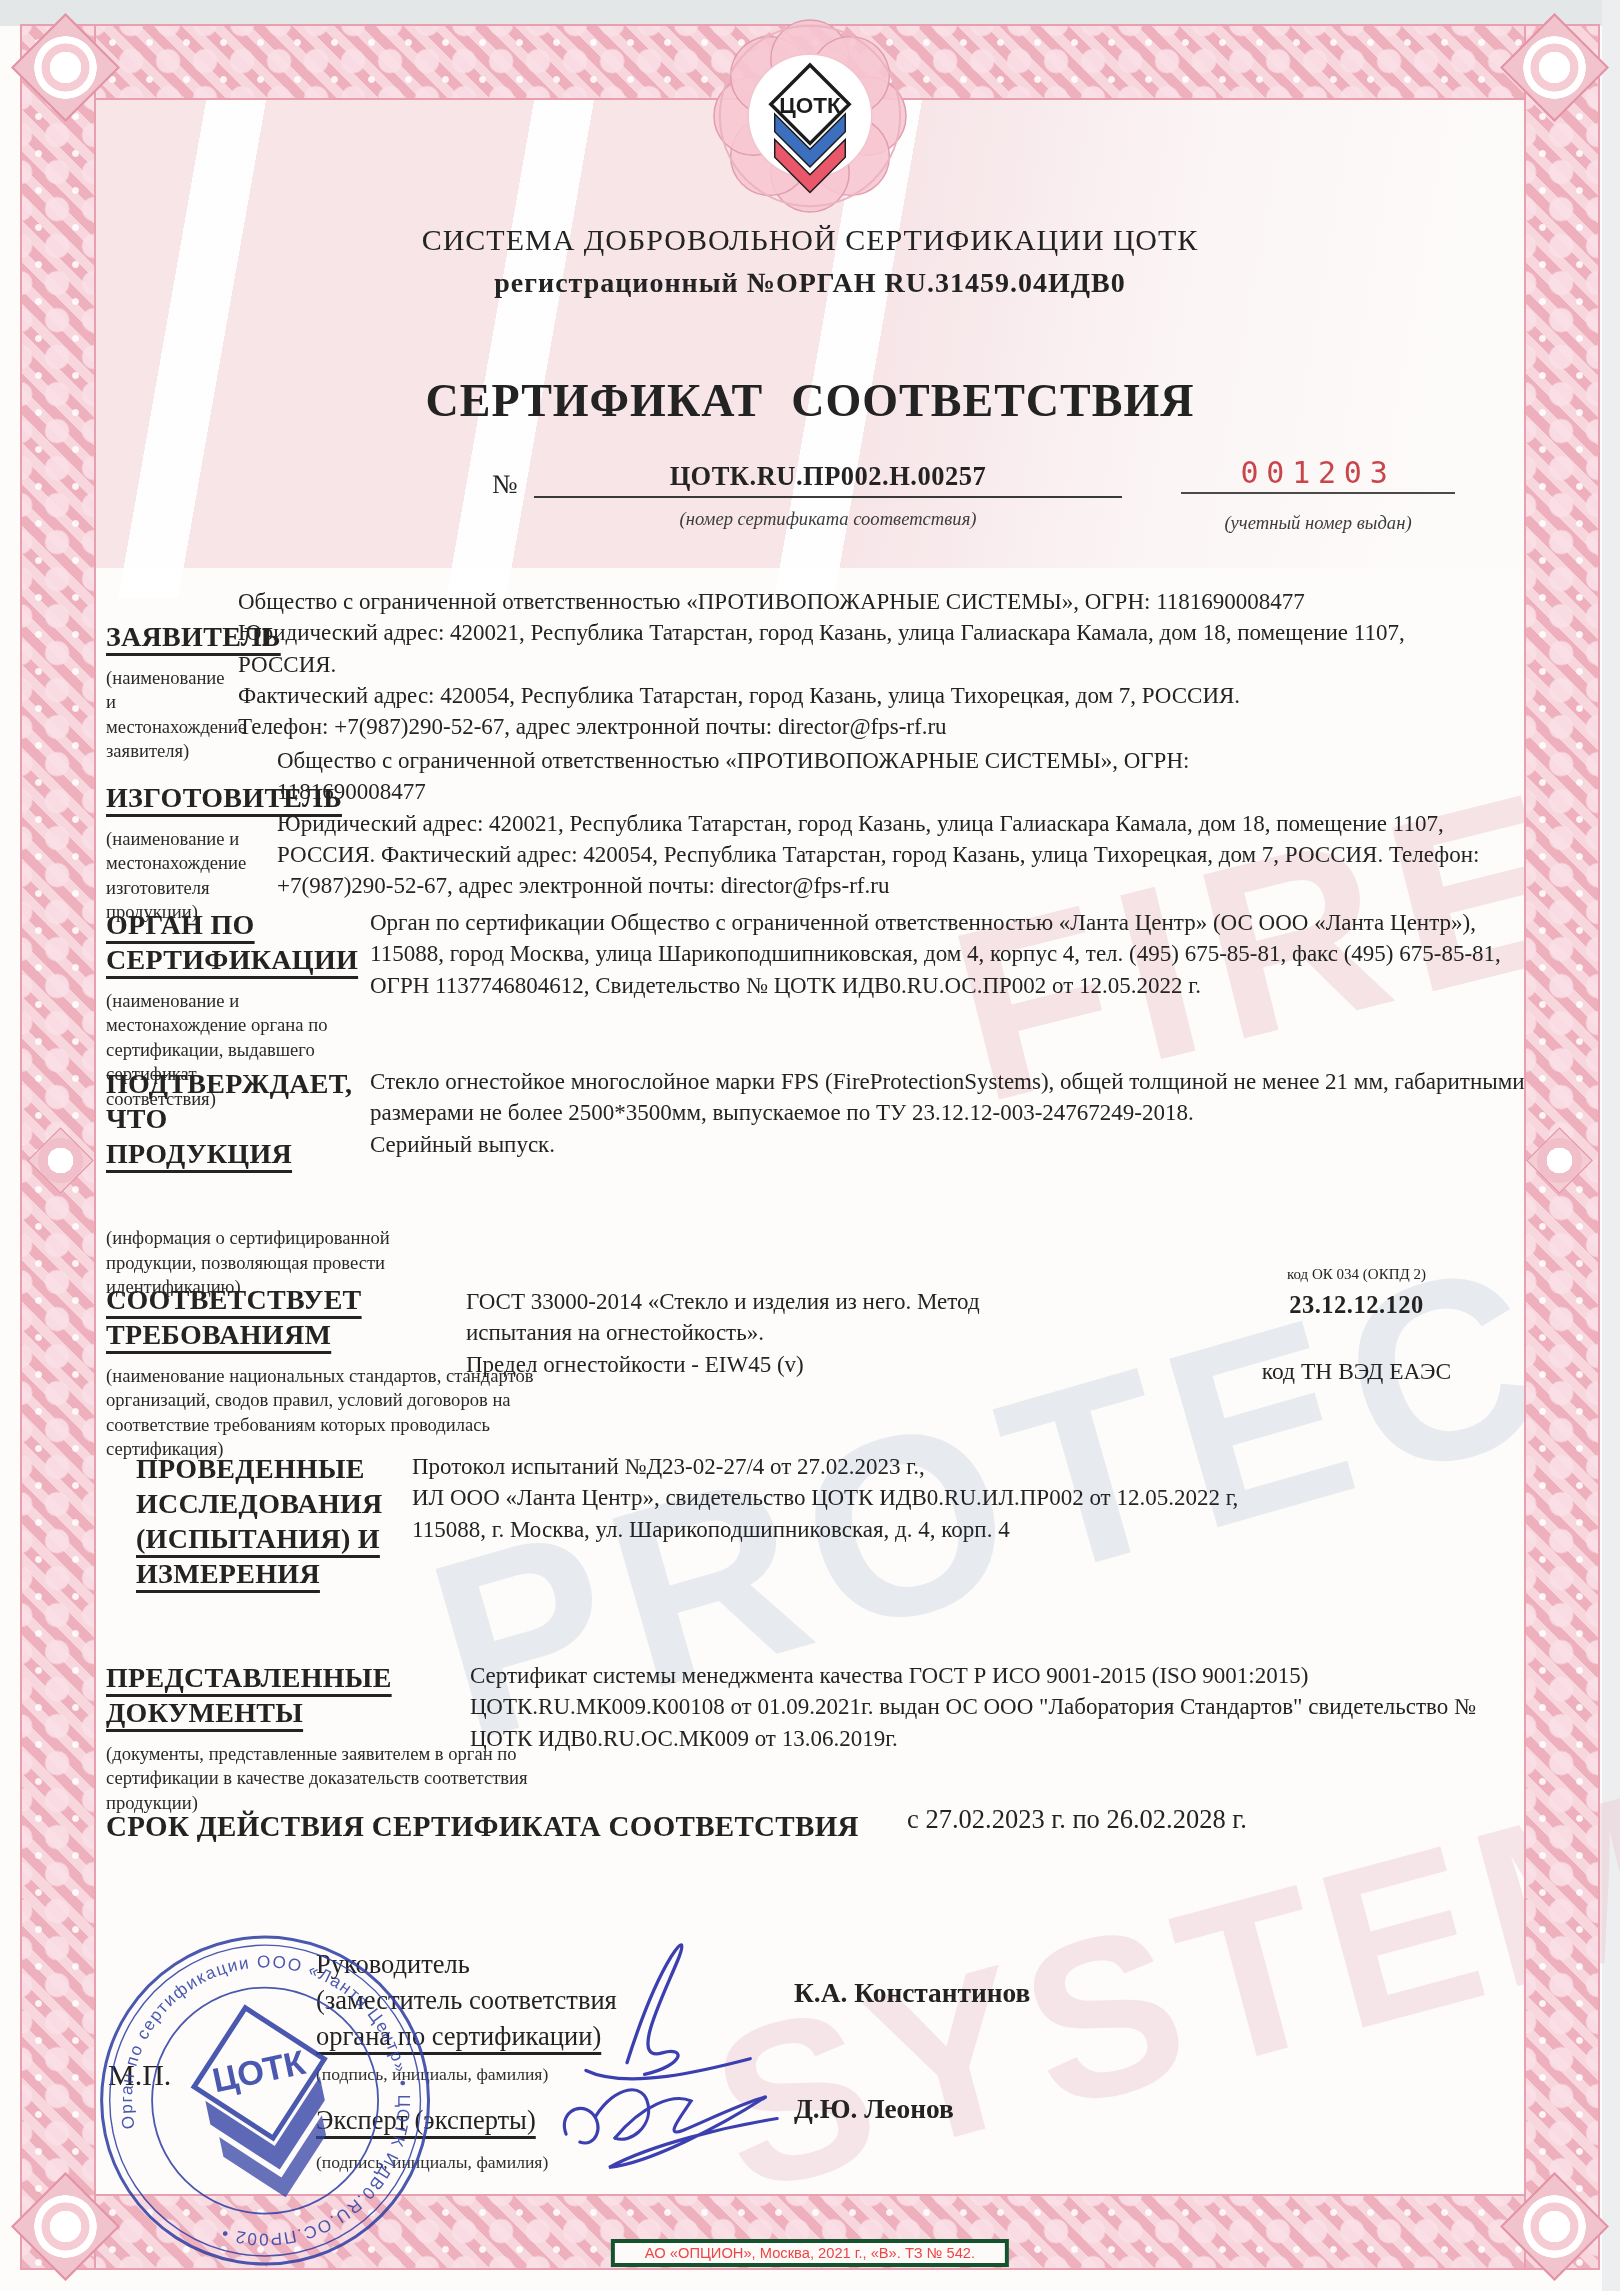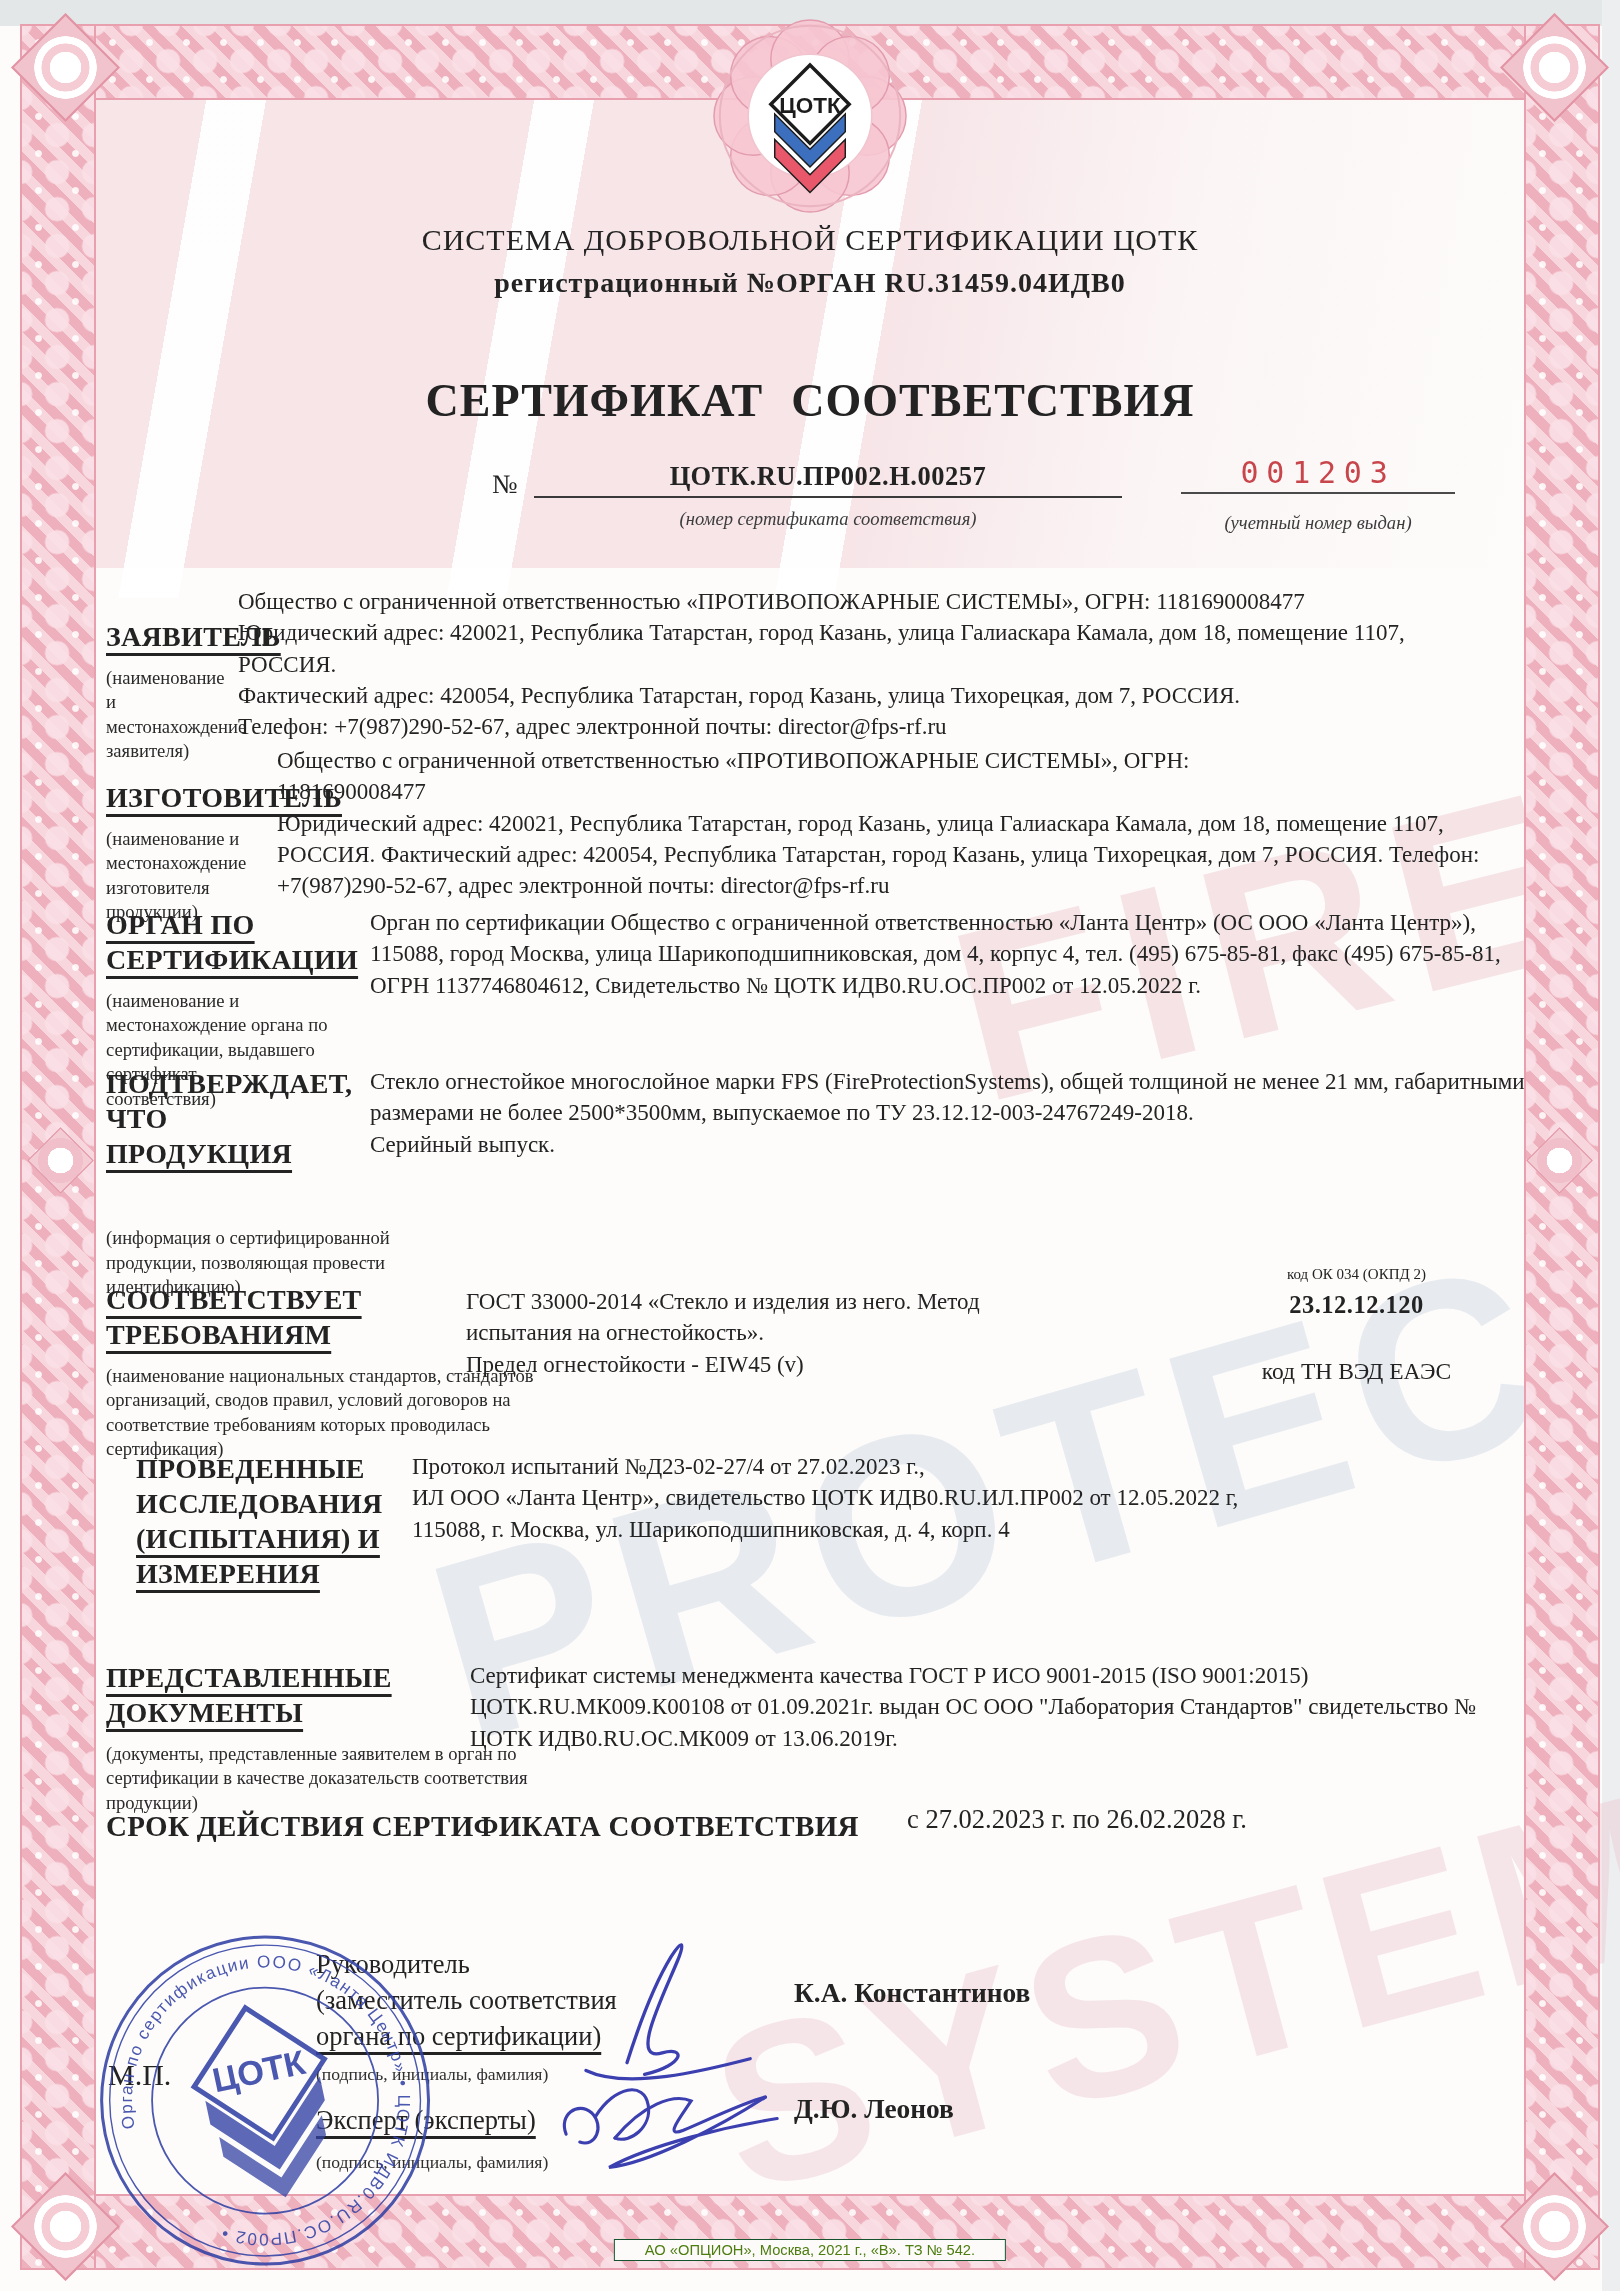--- a/index.html
+++ b/index.html
@@ -81,21 +81,21 @@
   .sig-titles{position:absolute;z-index:4;left:316px;top:1947px;font-size:26.5px;line-height:1.35;}
   .sig-cap1{position:absolute;z-index:4;left:316px;top:2064px;font-size:17.6px;color:#2f2f2f;}
   .sig-exp{position:absolute;z-index:4;left:316px;top:2105px;font-size:26.5px;}
   .sig-cap2{position:absolute;z-index:4;left:316px;top:2152px;font-size:17.6px;color:#2f2f2f;}
   .autograph{position:absolute;z-index:5;}
   .ag1{left:568px;top:1916px;}
   .ag2{left:554px;top:2058px;}
   .name1{position:absolute;z-index:4;left:794px;top:1978px;width:392px;font-size:27.4px;font-weight:bold;}
   .name2{position:absolute;z-index:4;left:794px;top:2094px;width:392px;font-size:27.4px;font-weight:bold;}
   
-  .imprint{position:absolute;z-index:6;left:50%;transform:translateX(-50%);top:2239px;background:#fcfbfa;border:1px solid #14532d;padding:2px 30px;font-size:14.7px;color:#4d7c0f;font-family:"Liberation Sans","DejaVu Sans",sans-serif;white-space:nowrap;}
+  .imprint{position:absolute;z-index:6;left:50%;transform:translateX(-50%);top:2239px;background:#fcfbfa;border:4px solid #14532d;padding:2px 30px;font-size:14.7px;color:#ef4444;font-family:"Liberation Sans","DejaVu Sans",sans-serif;white-space:nowrap;}
 </style>
 </head>
 <body>
 
 <div class="sheet">
 
   <div class="scan-top"></div>
   <div class="scan-right"></div>
 
   <div class="bstrip b-top"></div>

